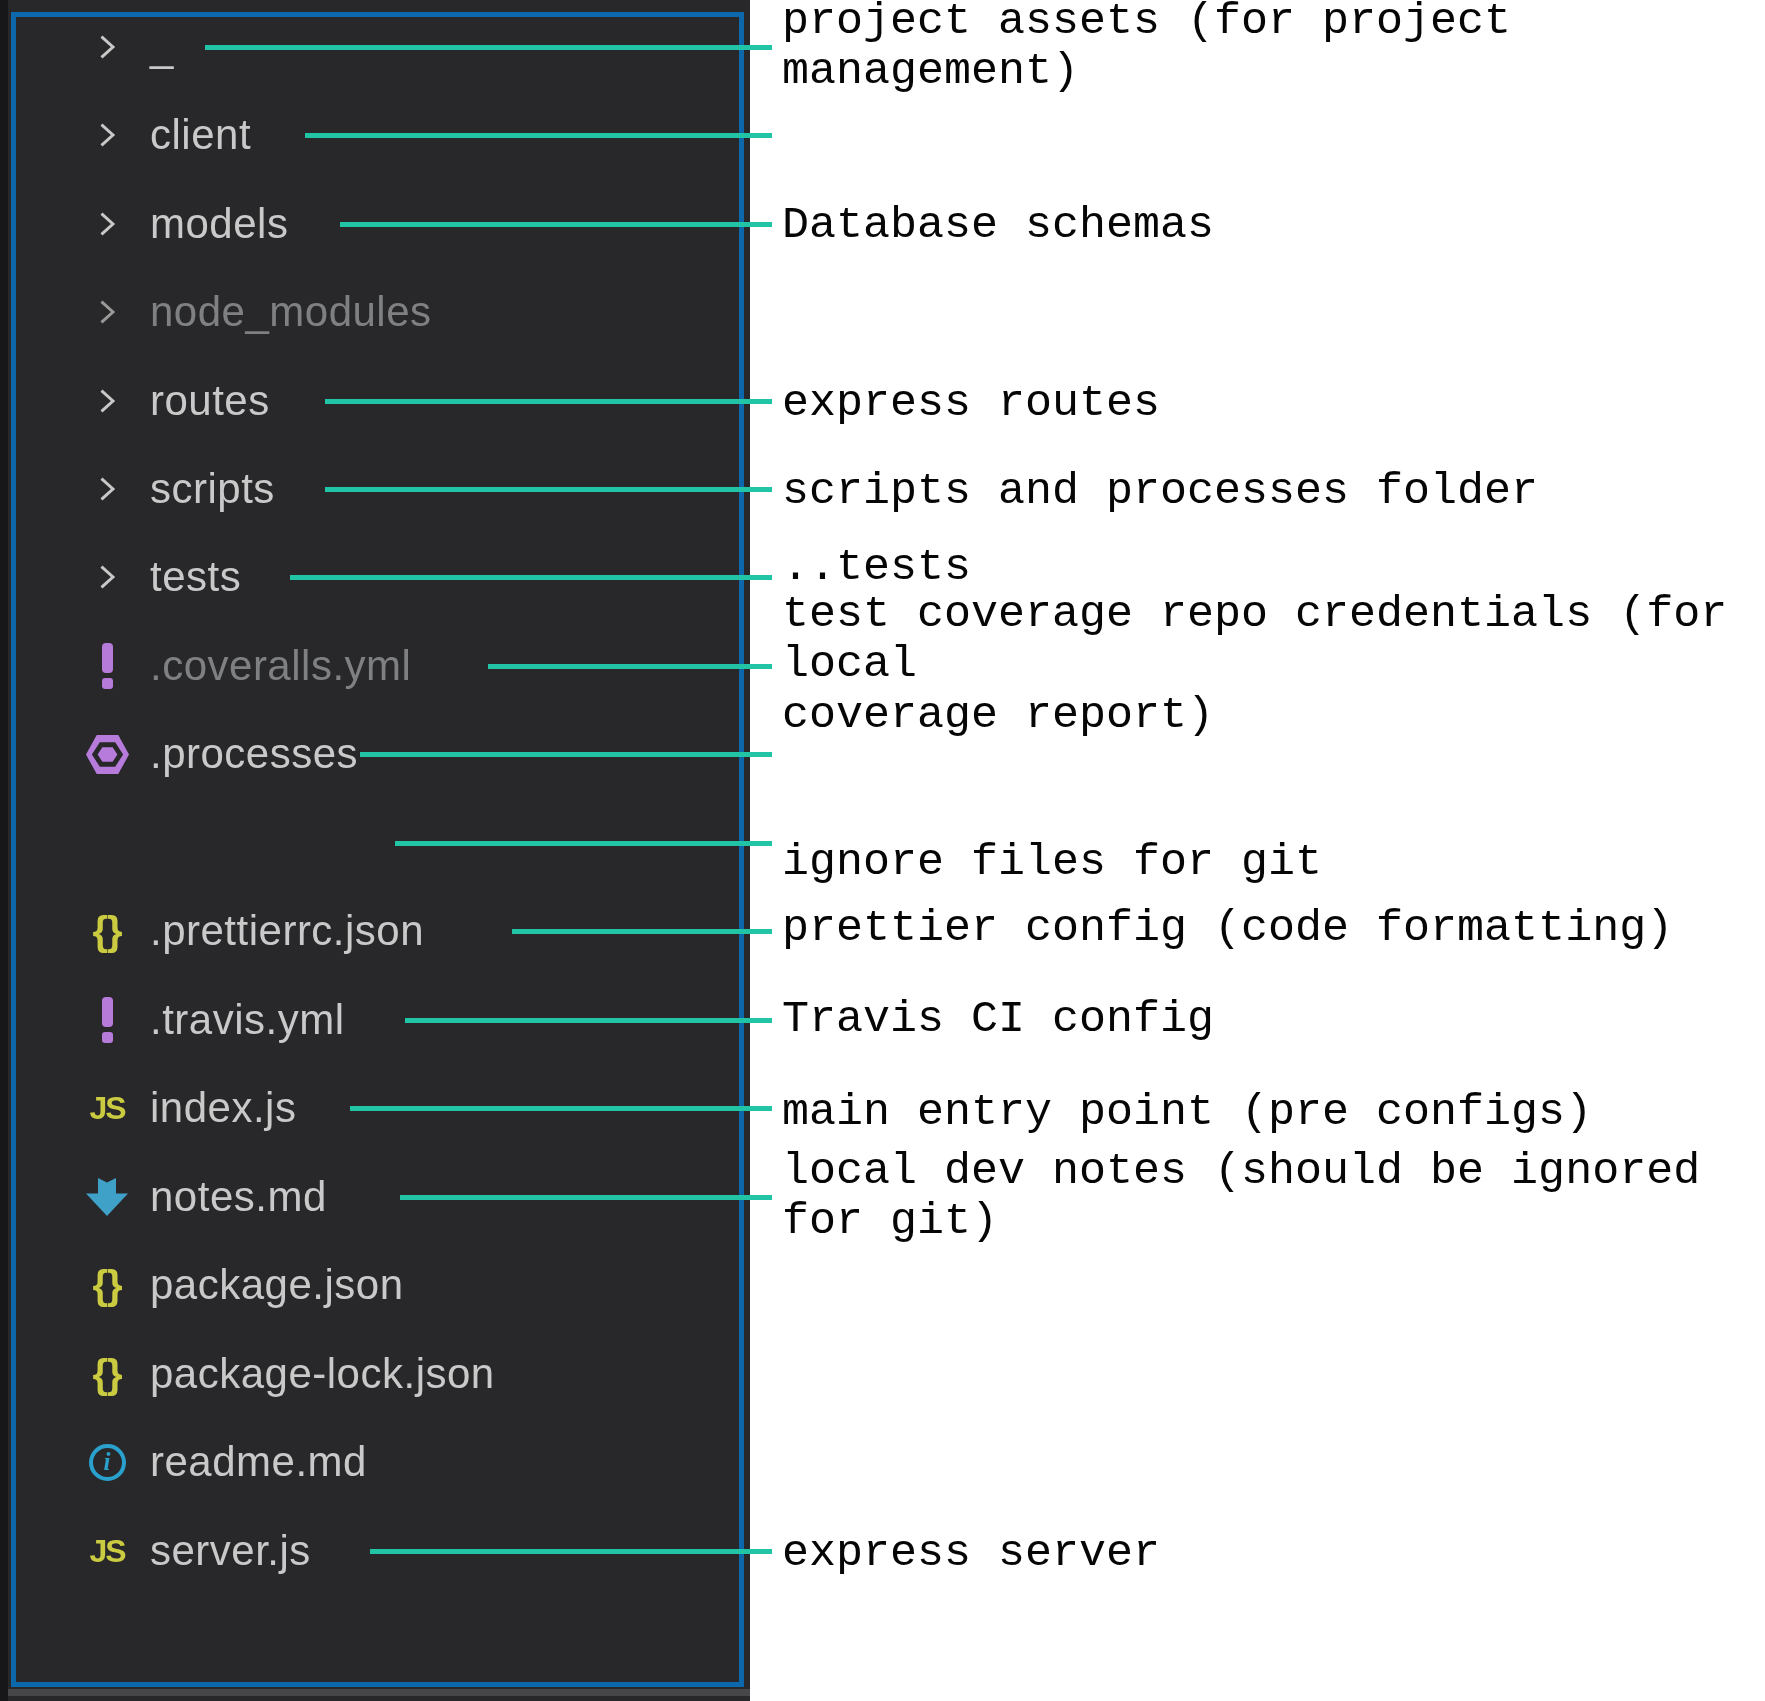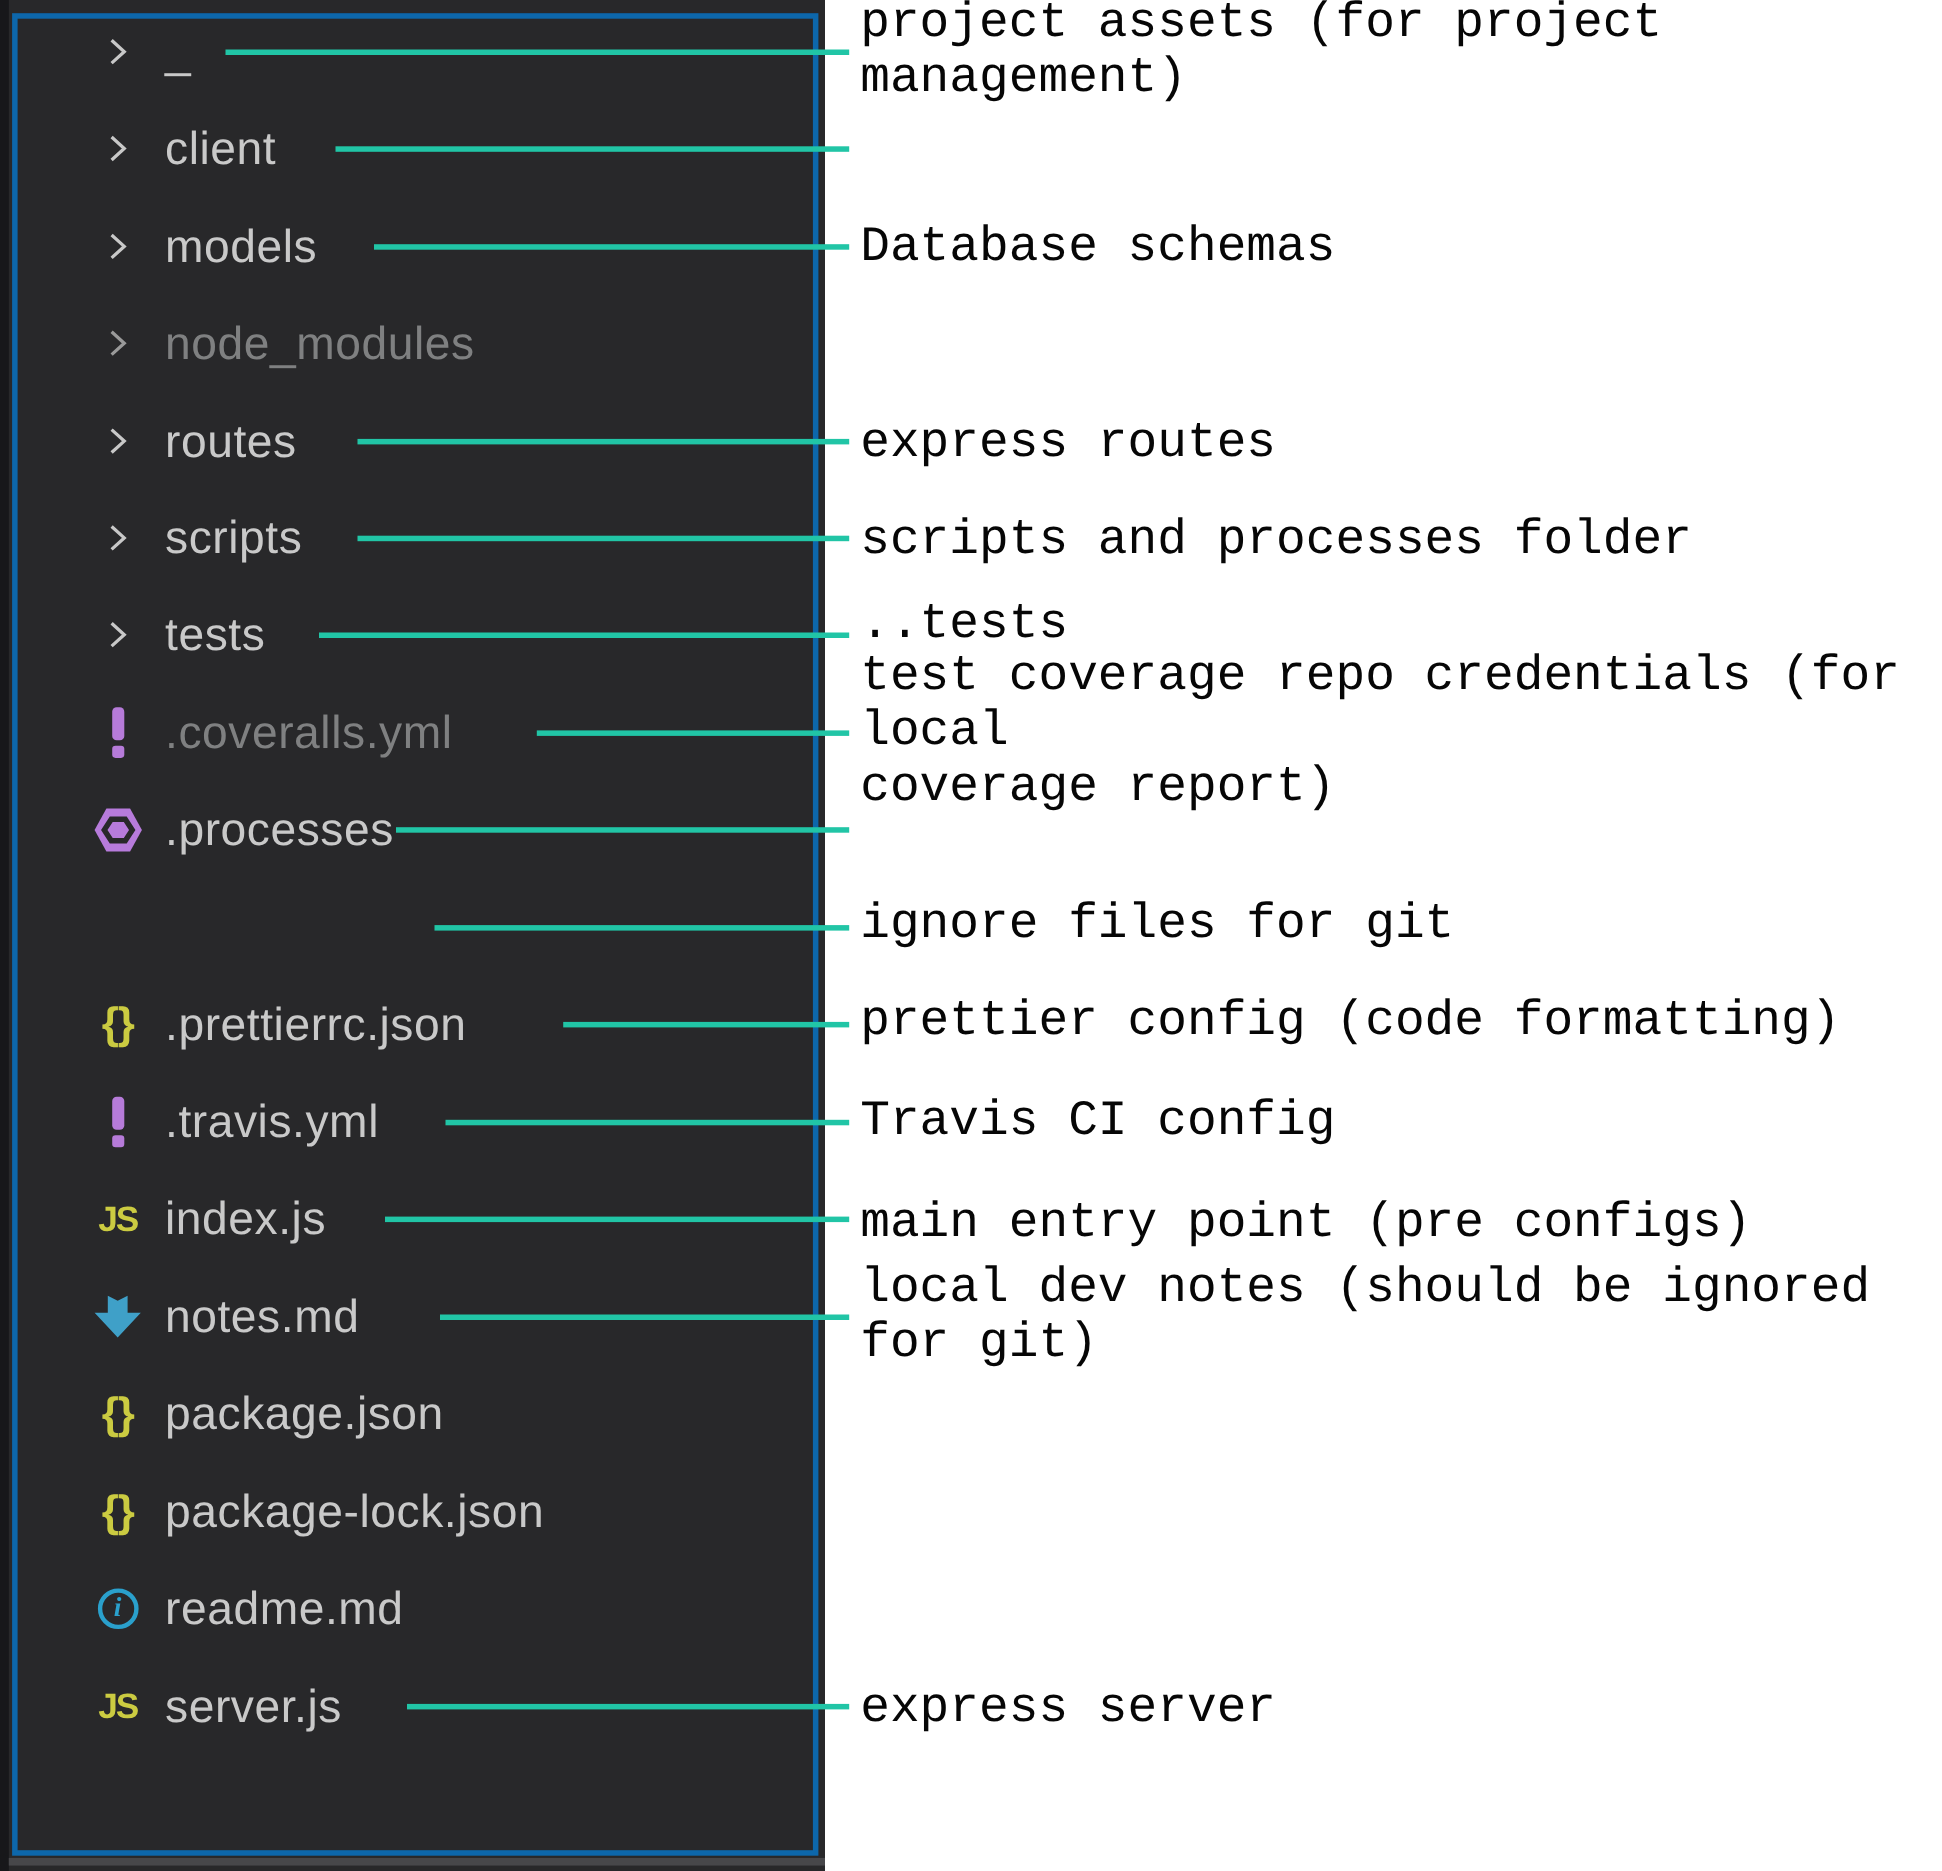--- a/index.html
+++ b/index.html
@@ -195,20 +195,20 @@
   <div class="cline" style="top:1195px;left:400px;width:372px"></div>
   <div class="cline" style="top:1549px;left:370px;width:402px"></div>
 
   <div class="annotation" style="top:47px">project assets (for project management)</div>
   <div class="annotation" style="top:226px">Database schemas</div>
   <div class="annotation" style="top:492px">scripts and processes folder</div>
   <div class="annotation" style="top:404px">express routes</div>
   <div class="annotation" style="top:568px">..tests</div>
   <div class="annotation" style="top:666px">test coverage repo credentials (for local
 coverage report)</div>
-  <div class="annotation" style="top:841px">ignore files for git</div>
+  <div class="annotation" style="top:863px">ignore files for git</div>
   <div class="annotation" style="top:929px">prettier config (code formatting)</div>
   <div class="annotation" style="top:1020px">Travis CI config</div>
   <div class="annotation" style="top:1113px">main entry point (pre configs)</div>
   <div class="annotation" style="top:1197px">local dev notes (should be ignored for git)</div>
   <div class="annotation" style="top:1554px">express server</div>
 
 </div>
 
 </body></html>

